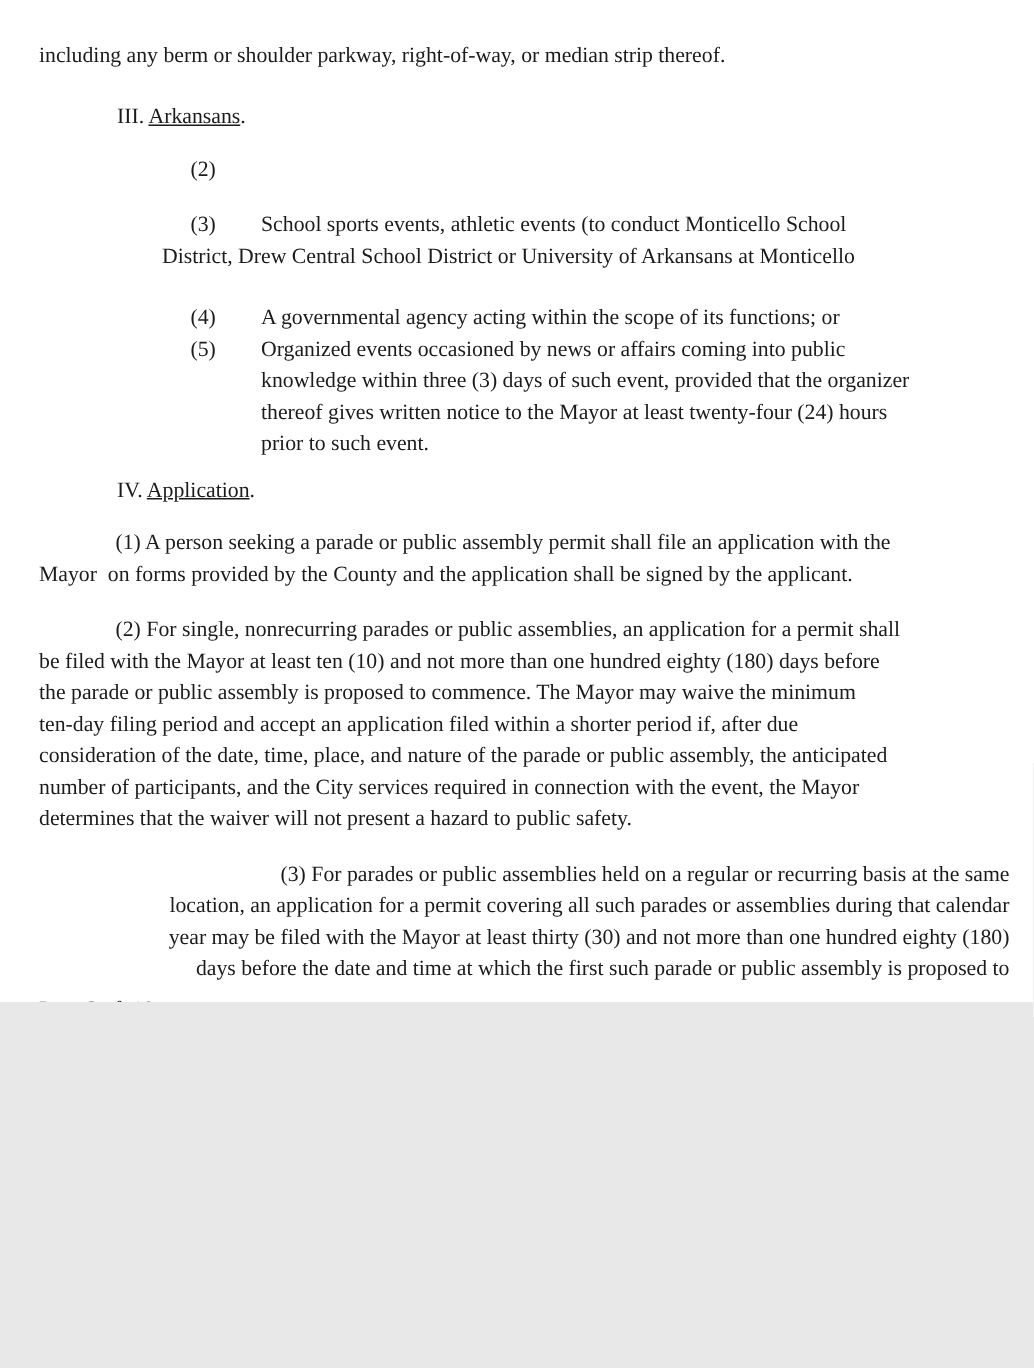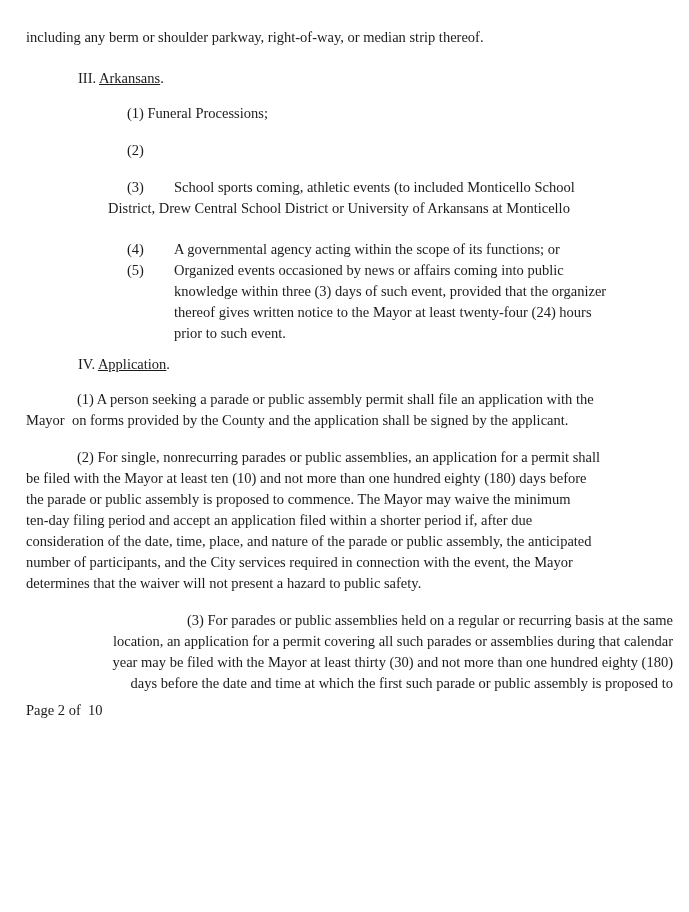--- a/index.html
+++ b/index.html
@@ -3,21 +3,21 @@
 <meta charset="utf-8">
 <style>
   html, body {
     margin: 0;
     padding: 0;
     background: #e8e8e8;
   }
   .page {
     position: relative;
     width: 689px;
-    height: 912px;
+    height: 668px;
     margin: 0 auto;
     background: #ffffff;
     color: #1b1b1b;
     font-family: "Liberation Serif", "DejaVu Serif", serif;
     font-size: 14.5px;
     line-height: 21px;
     box-sizing: border-box;
     padding: 27px 16px 0 26px;
     overflow: hidden;
   }
@@ -68,29 +68,28 @@
   <div class="intro-line pre">including any berm or shoulder parkway, right-of-way, or median strip thereof.</div>
 
 
 
   <div class="sec-header">
     <span>III.</span>
     <span class="sec-title">Arkansans</span><span>.</span>
   </div>
 
 
-  <div class="list-item-simple pre">(1) Funeral Processions;</div>
 
   <div class="list-item mb16">
     <span class="num">(2)</span>
   </div>
 
   <div class="list-item mb0">
     <span class="num">(3)</span>
-    <span class="txt">School sports coming, athletic events (to included Monticello School</span>
+    <span class="txt">School sports events, athletic events (to conduct Monticello School</span>
   </div>
   <div class="item3-wrap-line pre">District, Drew Central School District or University of Arkansans at Monticello</div>
 
   <div class="list-item mb0">
     <span class="num">(4)</span>
     <span class="txt">A governmental agency acting within the scope of its functions; or</span>
   </div>
 
   <div class="list-item mb10">
     <span class="num">(5)</span>

